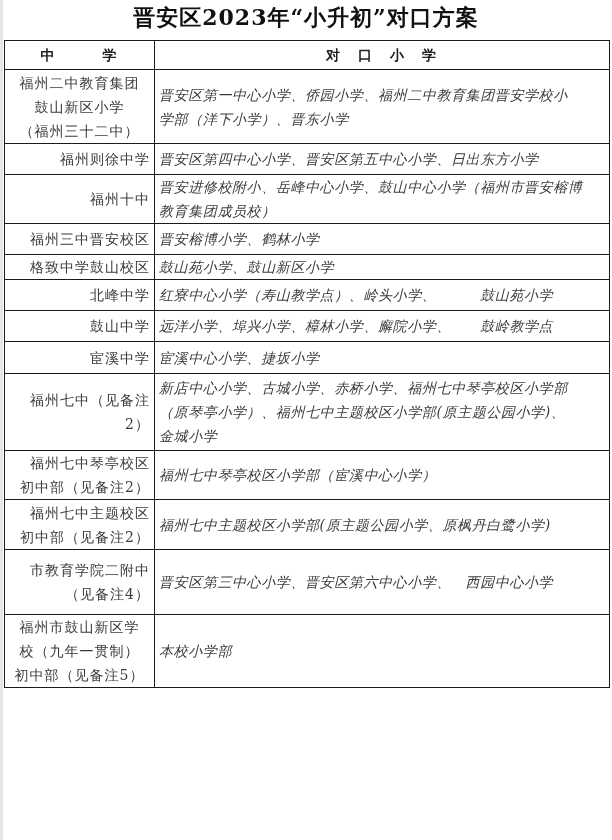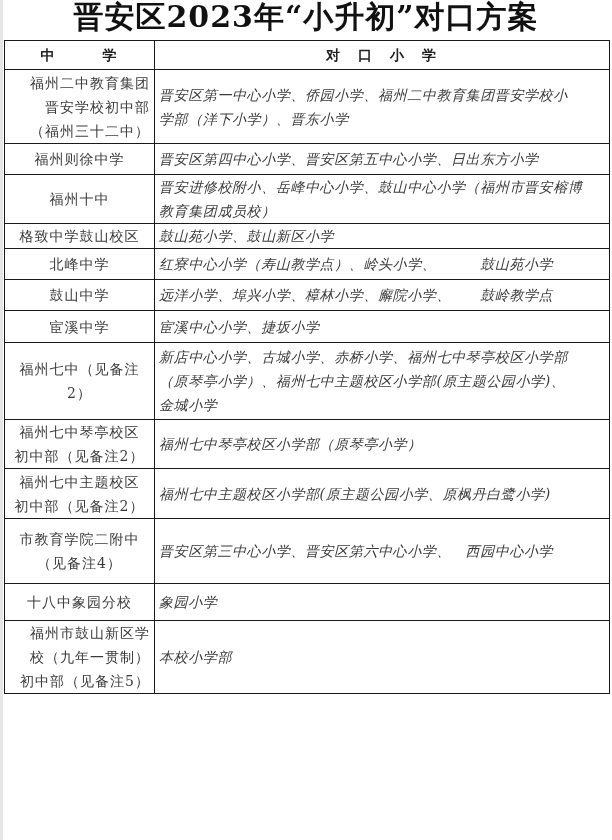--- a/index.html
+++ b/index.html
@@ -20,21 +20,21 @@
       left: 0; top: 0;
       width: 3px; height: 840px;
       background: #e6e6e6;
     }
     .title {
       position: absolute;
       top: 2px;
       left: 0;
       width: 612px;
       text-align: center;
-      font-size: 30px;
+      font-size: 22px;
       font-weight: bold;
       color: #111111;
       letter-spacing: 1px;
       line-height: 30px;
     }
     table.plan {
       position: absolute;
       top: 40px;
       left: 4px;
       width: 605px;
@@ -54,25 +54,25 @@
     table.plan th {
       font-weight: bold;
       color: #222222;
       text-align: center;
       height: 28px;
       letter-spacing: 2px;
     }
     th.col-middle span.w1 { margin-right: 46px; }
     th.col-primary span { margin: 0 8px; }
     td.mid {
-      text-align: center;
+      text-align: right;
       padding-left: 6px;
       letter-spacing: 1px;
     }
-    td.mid.center { text-align: right; }
+    td.mid.center { text-align: center; }
     td.prim {
       padding-left: 5px;
       padding-right: 4px;
       letter-spacing: 0.6px;
       font-style: italic;
     }
     .line { display: block; }
   </style>
 </head>
 <body>
@@ -94,21 +94,21 @@
       <th class="col-primary">
         <span>对</span><span>口</span><span>小</span><span>学</span>
       </th>
     </tr>
   </thead>
   <tbody>
 
     <tr style="height:74px">
       <td class="mid center">
         <span class="line">福州二中教育集团</span>
-        <span class="line">晋安学校初中部</span>
+        <span class="line">鼓山新区小学</span>
         <span class="line">（福州三十二中）</span>
       </td>
       <td class="prim">
         <span class="line">晋安区第一中心小学、侨园小学、福州二中教育集团晋安学校小</span>
         <span class="line">学部（洋下小学）、晋东小学</span>
       </td>
     </tr>
 
     <tr style="height:31px">
       <td class="mid">
@@ -122,20 +122,28 @@
     <tr style="height:36px">
       <td class="mid">
         <span class="line">福州十中</span>
       </td>
       <td class="prim">
         <span class="line">晋安进修校附小、岳峰中心小学、鼓山中心小学（福州市晋安榕博</span>
         <span class="line">教育集团成员校）</span>
       </td>
     </tr>
 
+    <tr style="height:31px">
+      <td class="mid">
+        <span class="line">福州三中晋安校区</span>
+      </td>
+      <td class="prim">
+        <span class="line">晋安榕博小学、鹤林小学</span>
+      </td>
+    </tr>
 
     <tr style="height:18px">
       <td class="mid">
         <span class="line">格致中学鼓山校区</span>
       </td>
       <td class="prim">
         <span class="line">鼓山苑小学、鼓山新区小学</span>
       </td>
     </tr>
 
@@ -178,21 +186,21 @@
         <span class="line">金城小学</span>
       </td>
     </tr>
 
     <tr style="height:48px">
       <td class="mid">
         <span class="line">福州七中琴亭校区</span>
         <span class="line">初中部（见备注2）</span>
       </td>
       <td class="prim">
-        <span class="line">福州七中琴亭校区小学部（原琴亭小学）</span>
+        <span class="line">福州七中琴亭校区小学部（宦溪中心小学）</span>
       </td>
     </tr>
 
     <tr style="height:50px">
       <td class="mid">
         <span class="line">福州七中主题校区</span>
         <span class="line">初中部（见备注2）</span>
       </td>
       <td class="prim">
         <span class="line">福州七中主题校区小学部(原主题公园小学、原枫丹白鹭小学)</span>
@@ -202,28 +210,20 @@
     <tr style="height:65px">
       <td class="mid">
         <span class="line">市教育学院二附中</span>
         <span class="line">（见备注4）</span>
       </td>
       <td class="prim">
         <span class="line">晋安区第三中心小学、晋安区第六中心小学、　西园中心小学</span>
       </td>
     </tr>
 
-    <tr style="height:37px">
-      <td class="mid">
-        <span class="line">十八中象园分校</span>
-      </td>
-      <td class="prim">
-        <span class="line">象园小学</span>
-      </td>
-    </tr>
 
     <tr style="height:63px">
       <td class="mid center">
         <span class="line">福州市鼓山新区学</span>
         <span class="line">校（九年一贯制）</span>
         <span class="line">初中部（见备注5）</span>
       </td>
       <td class="prim">
         <span class="line">本校小学部</span>
       </td>

